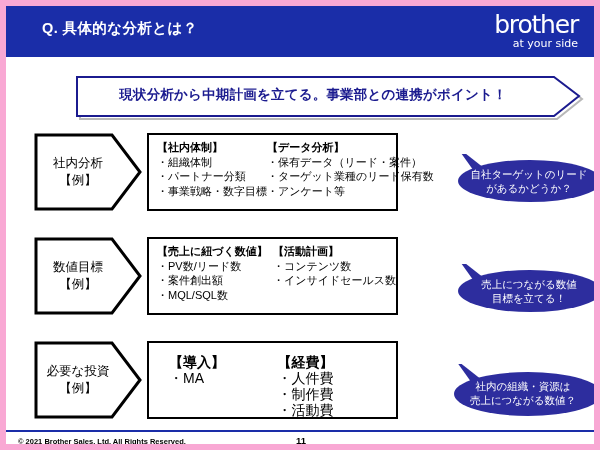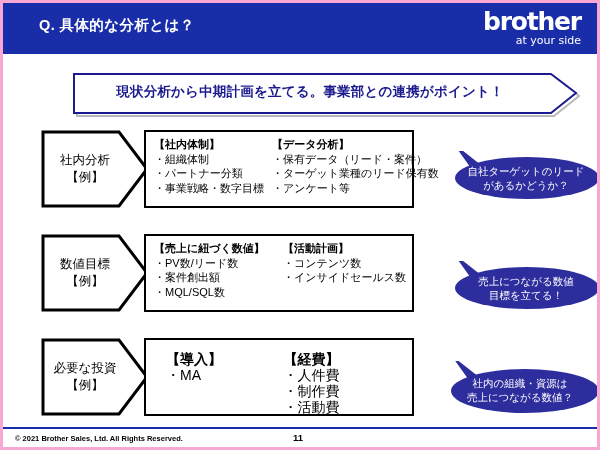--- a/index.html
+++ b/index.html
@@ -8,21 +8,21 @@
     background: #ffffff;
   }
   body {
     font-family: "Liberation Sans", "DejaVu Sans", sans-serif;
   }
   #slide {
     position: relative;
     width: 600px;
     height: 450px;
     background: #ffffff;
-    border: 3px solid #f9a8d4;
+    border: 6px solid #f9a8d4;
     box-sizing: border-box;
     overflow: hidden;
   }
 
   
   .header-bar {
     position: absolute;
     left: 0; top: 0;
     width: 600px; height: 48px;
     background: #1a2da8;
@@ -44,21 +44,21 @@
   }
   .logo-wrap {
     position: absolute;
     right: 16px; top: 6px;
     width: 118px; height: 40px;
     text-align: right;
   }
   .logo-mark {
     color: #ffffff;
     font-size: 25px;
-    font-weight: bold;
+    font-weight: normal;
     letter-spacing: -1.2px;
     line-height: 25px;
     font-family: "DejaVu Sans", sans-serif;
   }
   .logo-tag {
     color: #ffffff;
     font-size: 11px;
     line-height: 11px;
     letter-spacing: 0px;
     margin-top: 1px;
@@ -87,21 +87,21 @@
   }
 
   
   .row { position: absolute; left: 0; }
   .row-1 { top: 127px; }
   .row-2 { top: 231px; }
   .row-3 { top: 335px; }
 
   .stage {
     position: absolute;
-    left: 38px;
+    left: 28px;
     width: 108px;
     height: 72px;
   }
   .stage svg { display: block; }
   .stage-label {
     position: absolute;
     left: 0; top: 0;
     width: 88px; height: 78px;
     display: flex;
     flex-direction: column;
@@ -109,21 +109,21 @@
     justify-content: center;
     font-size: 12.5px;
     color: #000000;
     line-height: 17px;
     white-space: nowrap;
   }
 
   .detail-box {
     position: absolute;
     left: 141px;
-    width: 270px;
+    width: 251px;
     height: 78px;
     border: 2px solid #000000;
     box-sizing: border-box;
     background: #ffffff;
   }
   .detail-cols {
     display: flex;
     height: 100%;
     padding: 5px 0 0 8px;
     box-sizing: border-box;

